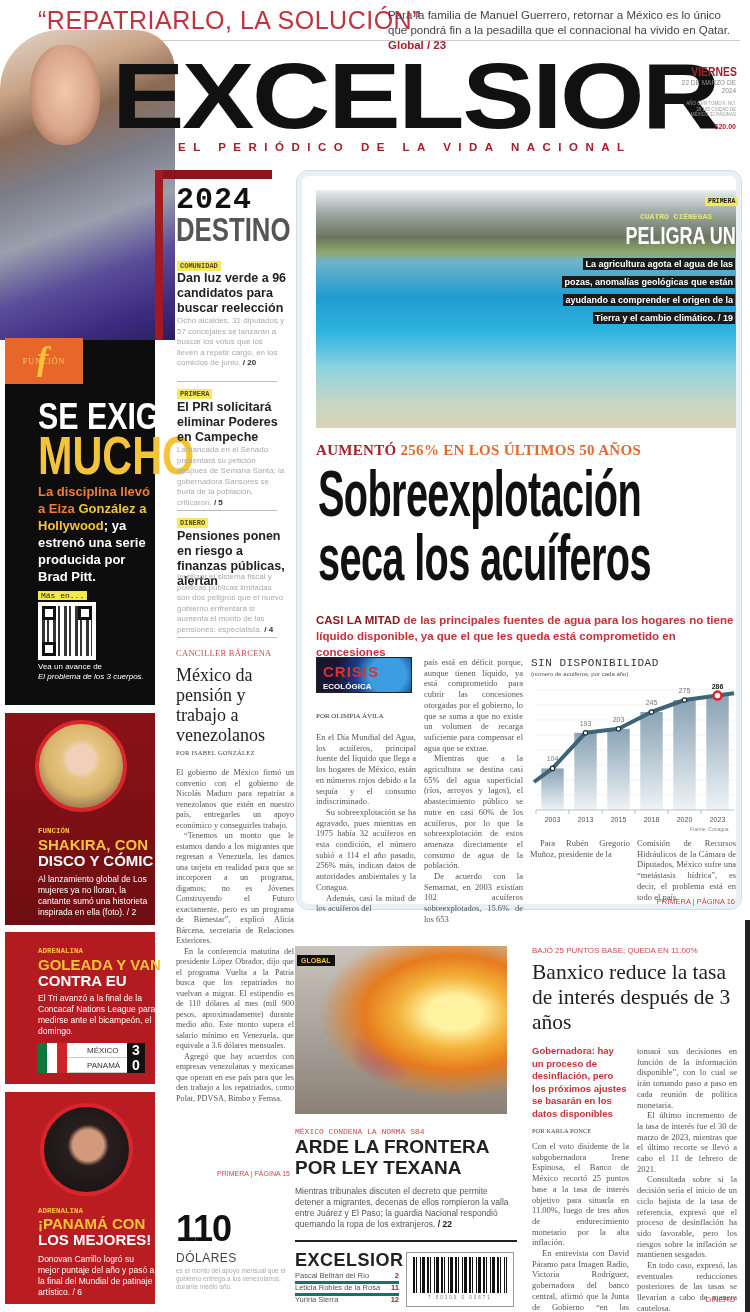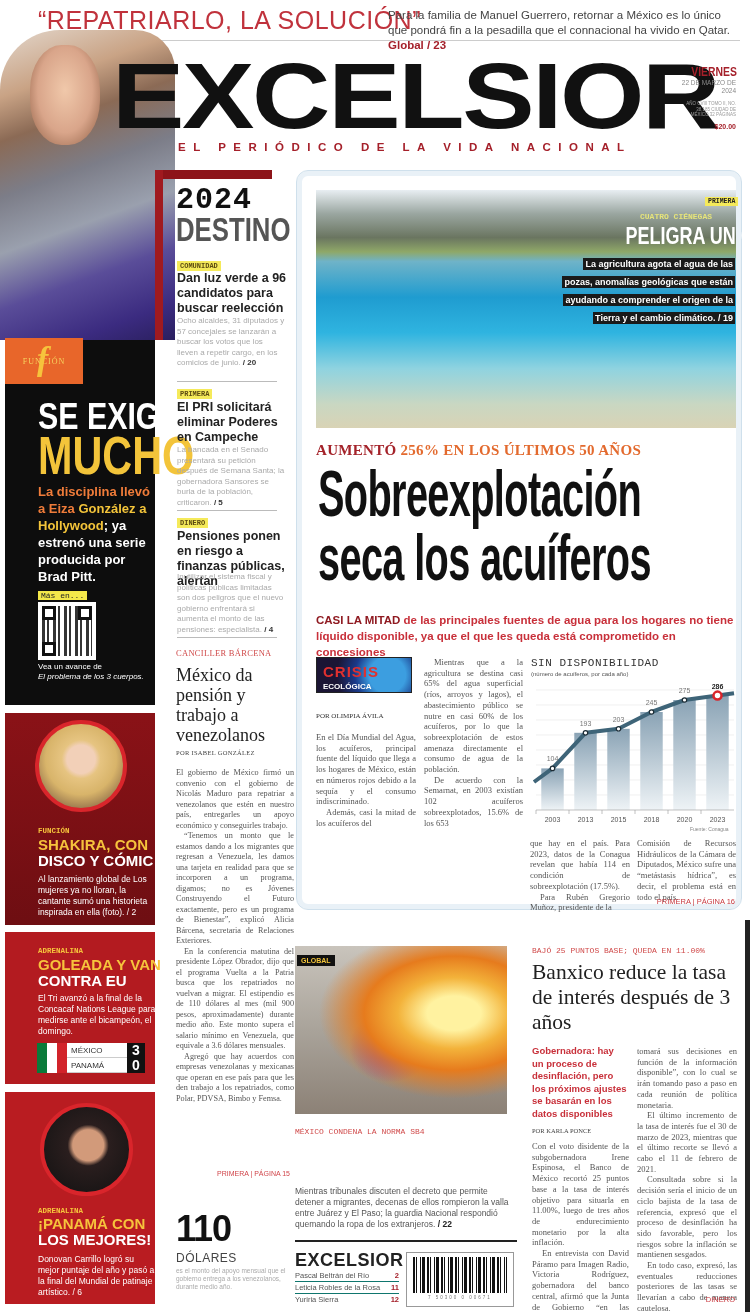--- a/index.html
+++ b/index.html
@@ -47,21 +47,21 @@
 .circle{position:absolute;border-radius:50%;border:4px solid #d9252b}
 #shakira-img{left:35px;top:720px;width:92px;height:92px;background:radial-gradient(circle at 50% 42%,#f2d0b8 0 22%,#e6c481 30%,#d8b46a 55%,#5e3f34 100%)}
 #donovan-img{left:40px;top:1103px;width:93px;height:93px;background:radial-gradient(circle at 52% 45%,#d29a7a 0 24%,#2a1e1e 32%,#111 100%)}
 .cardkicker{position:absolute;left:38px;font-family:"Liberation Mono",monospace;font-size:7.5px;color:#f6c33c;font-weight:bold}
 .cardtitle{position:absolute;left:38px;font-weight:bold;font-size:15px;line-height:16px;color:#fff;white-space:nowrap}
 .cardtitle .y{color:#f6c33c}
 .cardtext{position:absolute;left:38px;width:118px;font-size:8.5px;line-height:11px;color:#fff}
 #score{left:37px;top:1043px;width:108px;height:30px;background:#fff;display:flex}
 #score-flags{width:30px;height:30px;background:linear-gradient(90deg,#0a7a3a 0 33%,#fff 33% 66%,#d2232a 66%)}
 #score-teams{flex:1;font-size:8px;color:#333}
-#score-teams div{height:15px;line-height:15px;padding-left:4px;border-bottom:1px solid #ccc}
+#score-teams div{height:15px;line-height:15px;padding-left:20px;border-bottom:1px solid #ccc}
 #score-nums{width:18px;background:#111;color:#fff;font-weight:bold;font-size:14px;text-align:center;line-height:15px}
 
 #destino-2024{left:176px;top:186px;font-size:30px;font-weight:bold;color:#111;letter-spacing:1px;line-height:28px;font-family:"Liberation Mono",monospace}
 #destino-word{left:176px;top:212px;font-size:33px;font-weight:bold;color:#555;transform:scaleX(0.78);transform-origin:left;line-height:36px;white-space:nowrap}
 .kick-y{position:absolute;left:177px;background:#f5ea5a;color:#5b4a12;font-family:"Liberation Mono",monospace;font-size:7px;font-weight:bold;padding:1px 3px}
 .mid-h{position:absolute;left:177px;width:110px;font-size:12.5px;line-height:15px;font-weight:bold;color:#222}
 .mid-p{position:absolute;left:177px;width:108px;font-size:8px;line-height:10.5px;color:#aaa}
 .mid-p b{color:#333}
 .rule{position:absolute;height:1px;background:#bbb}
 #canciller-kicker{left:176px;top:648px;font-family:Liberation Serif, serif;font-size:8.5px;color:#d04a4a;letter-spacing:0.3px}
@@ -106,27 +106,27 @@
 #chart-src{left:690px;top:826px;font-size:5px;color:#888}
 
 #fire-img{left:295px;top:946px;width:212px;height:168px;background:radial-gradient(ellipse at 75% 40%,#fff2a0 0 12%,#f3b23a 25%,#e67b1d 40%,transparent 60%),radial-gradient(ellipse at 45% 60%,#7c4fb6 0 10%,transparent 25%),linear-gradient(180deg,#c9c4bc 0%,#a9a39a 50%,#8c8176 100%)}
 #global-tag{left:297px;top:955px;background:#111;color:#f3c43a;font-size:7px;font-weight:bold;padding:2px 4px}
 #mexico-kicker{left:295px;top:1127px;font-family:"Liberation Mono",monospace;font-size:8px;color:#d04a4a}
 #arde{left:295px;top:1136px;font-size:19px;font-weight:bold;line-height:21px;color:#222}
 #arde-desc{left:295px;top:1186px;width:220px;font-size:8.5px;line-height:11px;color:#555}
 #arde-desc b{color:#222}
 #bottom-rule{left:295px;top:1240px;width:222px;height:2px;background:#222}
 #exc-small{left:295px;top:1250px;font-size:18px;font-weight:bold;color:#222;letter-spacing:0.5px}
-.col-row{position:absolute;left:295px;width:104px;display:flex;justify-content:space-between;font-size:7.5px;color:#555;border-bottom:1px solid #0f766e;line-height:10px}
+.col-row{position:absolute;left:295px;width:104px;display:flex;justify-content:space-between;font-size:7.5px;color:#555;border-bottom:3px solid #0f766e;line-height:10px}
 .col-row span:last-child{color:#a5202a;font-weight:bold}
 #barcode{left:406px;top:1252px;width:108px;height:55px;border:1px solid #999;background:#fff;padding:4px 6px}
 #barcode-bars{height:36px;background:repeating-linear-gradient(90deg,#111 0 2px,#fff 2px 3px,#111 3px 4px,#fff 4px 7px,#111 7px 8px,#fff 8px 9px,#111 9px 12px,#fff 12px 14px)}
 #barcode-num{font-size:4.5px;color:#777;text-align:center;margin-top:2px;letter-spacing:2px}
 
-#banx-kicker{left:532px;top:946px;font-family:Liberation Mono, monospace;font-size:8px;color:#d04a4a}
+#banx-kicker{left:532px;top:946px;font-family:Liberation Sans, sans-serif;font-size:8px;color:#d04a4a}
 #banx-title{left:532px;top:960px;width:210px;font-family:"Liberation Serif",serif;font-size:21.5px;line-height:25px;color:#222}
 #banx-sub{left:532px;top:1045px;width:96px;font-size:9.5px;line-height:12.5px;color:#c8303a;font-weight:bold}
 #banx-byline{left:532px;top:1127px;font-family:"Liberation Serif",serif;font-size:6.5px;color:#444}
 #banx-col1{left:532px;top:1141px;width:97px}
 #banx-col2{left:637px;top:1046px;width:100px}
 #dinero-ref{left:680px;top:1295px;width:55px;text-align:right;font-size:7.5px;color:#c83a40}
 #right-edge{left:745px;top:920px;width:5px;height:392px;background:#222}
 </style>
 </head>
 <body>
@@ -269,28 +269,29 @@
 </div>
 
 <div class="abs" id="crisis-logo">
   <span class="t1">CRISIS</span>
   <span class="t2">ECOLÓGICA</span>
 </div>
 <div class="abs" id="byline-avila">POR OLIMPIA ÁVILA</div>
 
 <div class="col-text" id="col1">
   <p class="ni">En el Día Mundial del Agua, los acuíferos, principal fuente del líquido que llega a los hogares de México, están en números rojos debido a la sequía y el consumo indiscriminado.</p>
+  <p>Su sobreexplotación se ha agravado, pues mientras en 1975 había 32 acuíferos en esta condición, el número subió a 114 el año pasado, 256% más, indican datos de autoridades ambientales y la Conagua.</p>
   <p>Además, casi la mitad de los acuíferos del</p>
 </div>
 <div class="col-text" id="col2">
+  <p class="ni">país está en déficit porque, aunque tienen líquido, ya está comprometido para cubrir las concesiones otorgadas por el gobierno, lo que se suma a que no existe un volumen de recarga suficiente para compensar el agua que se extrae.</p>
   <p>Mientras que a la agricultura se destina casi 65% del agua superficial (ríos, arroyos y lagos), el abastecimiento público se nutre en casi 60% de los acuíferos, por lo que la sobreexplotación de estos amenaza directamente el consumo de agua de la población.</p>
   <p>De acuerdo con la Semarnat, en 2003 existían 102 acuíferos sobreexplotados, 15.6% de los 653</p>
 </div>
 <div class="col-text" id="col3">
-  <p class="ni">que hay en el país. Para 2023, datos de la Conagua revelan que había 114 en condición de sobreexplotación (17.5%).</p>
   <p>Para Rubén Gregorio Muñoz, presidente de la</p>
 </div>
 <div class="col-text" id="col4">
   <p class="ni">Comisión de Recursos Hidráulicos de la Cámara de Diputados, México sufre una “metástasis hídrica”, es decir, el problema está en todo el país.</p>
 </div>
 <div class="abs" id="primera16">PRIMERA | PÁGINA 16</div>
 
 <div class="abs" id="chart-title">SIN DISPONIBILIDAD</div>
 <div class="abs" id="chart-sub">(número de acuíferos, por cada año)</div>
 <svg class="abs" id="chart" viewBox="0 0 210 150">
@@ -340,20 +341,22 @@
     <text x="154.5" y="13" text-anchor="middle" font-size="7" fill="#777" font-weight="normal" font-family="Liberation Sans, sans-serif">275</text>
     <circle cx="187.5" cy="15.599999999999994" r="4" fill="#fff" stroke="#d9252b" stroke-width="2.5"></circle>
     <text x="187.5" y="8.599999999999994" text-anchor="middle" font-size="7" fill="#222" font-weight="bold" font-family="Liberation Sans, sans-serif">286</text>
   </svg>
 <div class="abs" id="chart-src">Fuente: Conagua</div>
 
 <div class="abs" id="fire-img"></div>
 <div class="abs" id="global-tag">GLOBAL</div>
 <div class="abs" id="mexico-kicker">MÉXICO CONDENA LA NORMA SB4</div>
 <div class="abs" id="arde">
+  <div>ARDE LA FRONTERA</div>
+  <div>POR LEY TEXANA</div>
 </div>
 <div class="abs" id="arde-desc">
   <span>Mientras tribunales discuten el decreto que permite detener a migrantes, decenas de ellos rompieron la valla entre Juárez y El Paso; la guardia Nacional respondió quemando la ropa de los extranjeros.</span>
   <b>/ 22</b>
 </div>
 
 <div class="abs" id="bottom-rule"></div>
 <div class="abs" id="exc-small">EXCELSIOR</div>
 <div class="col-row" style="top:1271px">
   <span>Pascal Beltrán del Río</span>

